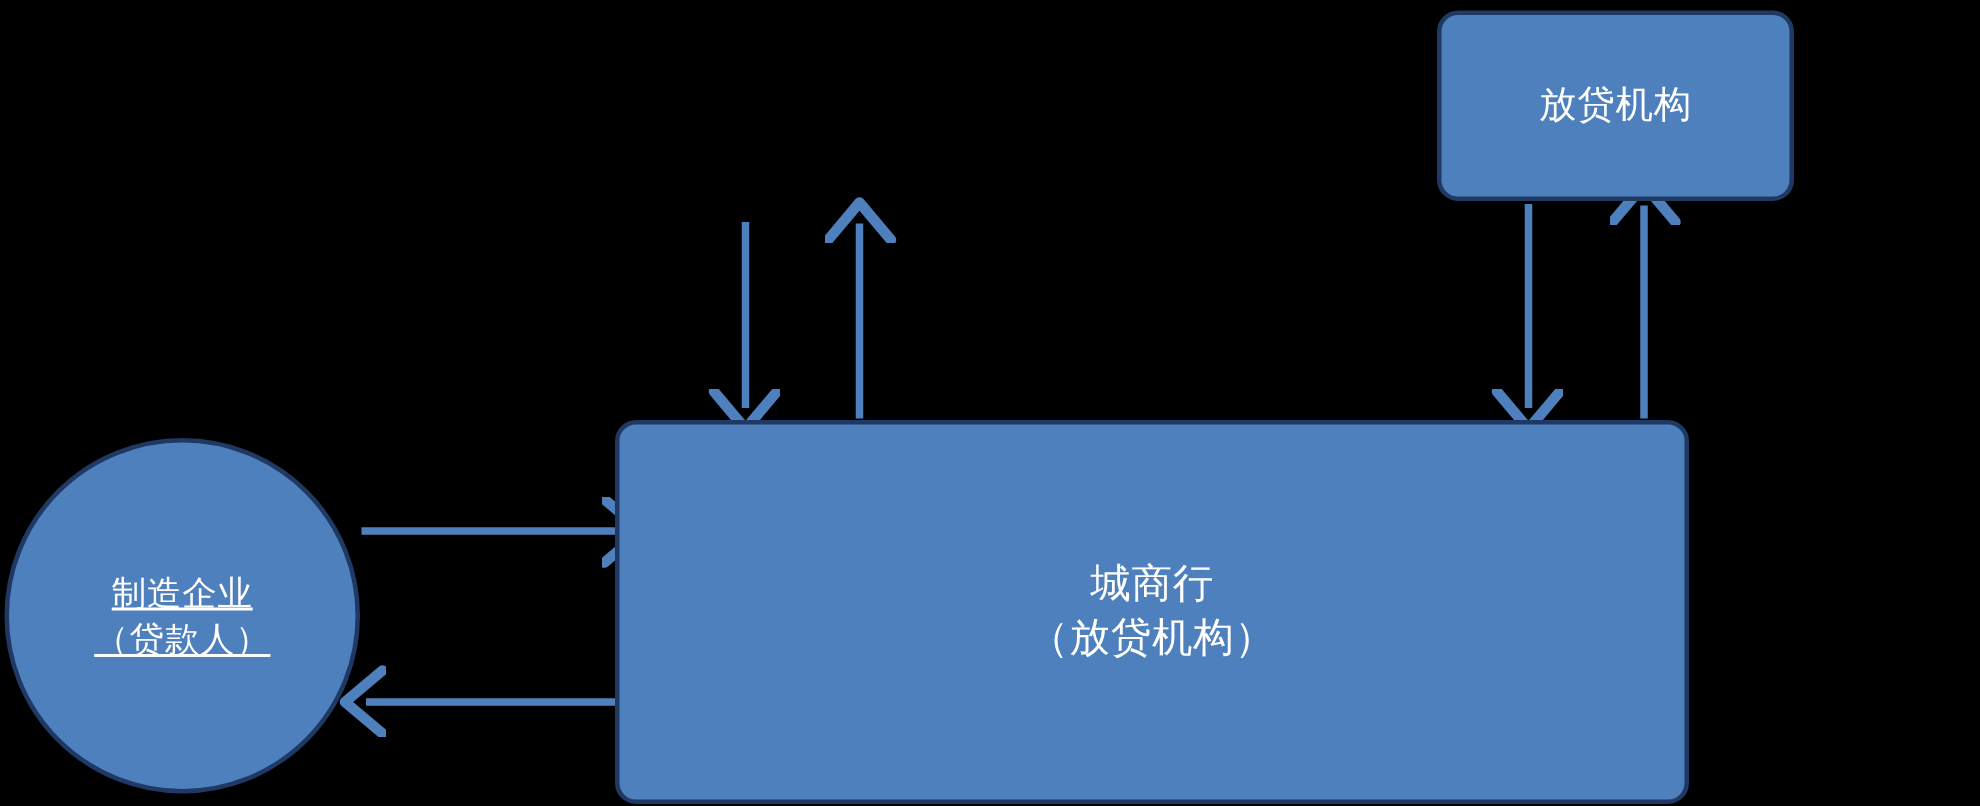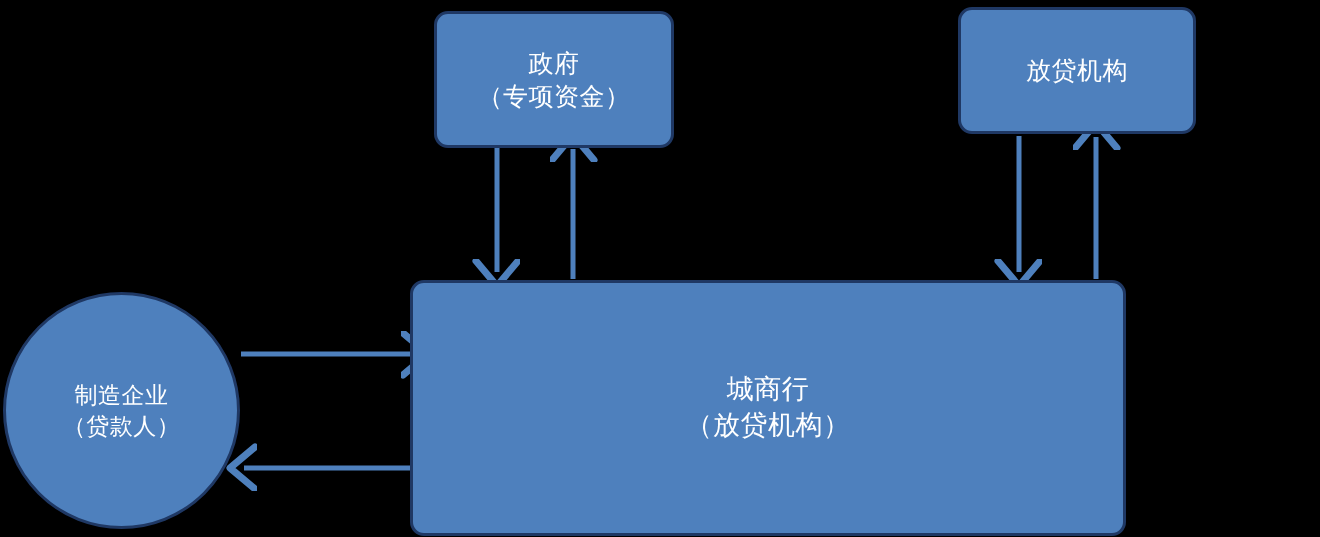--- a/index.html
+++ b/index.html
@@ -27,21 +27,21 @@
     text-align: center;
     color: #FFFFFF;
     line-height: 1.32;
     letter-spacing: 0.5px;
   }
   .node .label {
     display: block;
     white-space: pre-line;
   }
   .node-rect { border-radius: 14px; }
-  .node-circle { border-radius: 50%; }
+  .node-circle { border-radius: 50%; text-decoration: underline; }
 
   #node-government {
     left: 434px; top: 11px; width: 240px; height: 137px;
     font-size: 25px;
   }
   #node-credit-bureau {
     left: 958px; top: 7px; width: 238px; height: 127px;
     font-size: 25px;
   }
   #node-city-bank {
@@ -90,24 +90,20 @@
 
     <g>
       <line x1="241" y1="354" x2="414" y2="354" stroke="#4E80BD" stroke-width="5" marker-end="url(#arrowhead-down)"></line>
     </g>
 
     <g>
       <line x1="412" y1="468" x2="244" y2="468" stroke="#4E80BD" stroke-width="5" marker-end="url(#arrowhead-down)"></line>
     </g>
   </svg>
 
-  <div class="node node-rect" id="node-government">
-    <span class="label">政府
-（专项资金）</span>
-  </div>
 
   <div class="node node-rect" id="node-credit-bureau">
     <span class="label">放贷机构</span>
   </div>
 
   <div class="node node-rect" id="node-city-bank">
     <span class="label">城商行
 （放贷机构）</span>
   </div>
 

